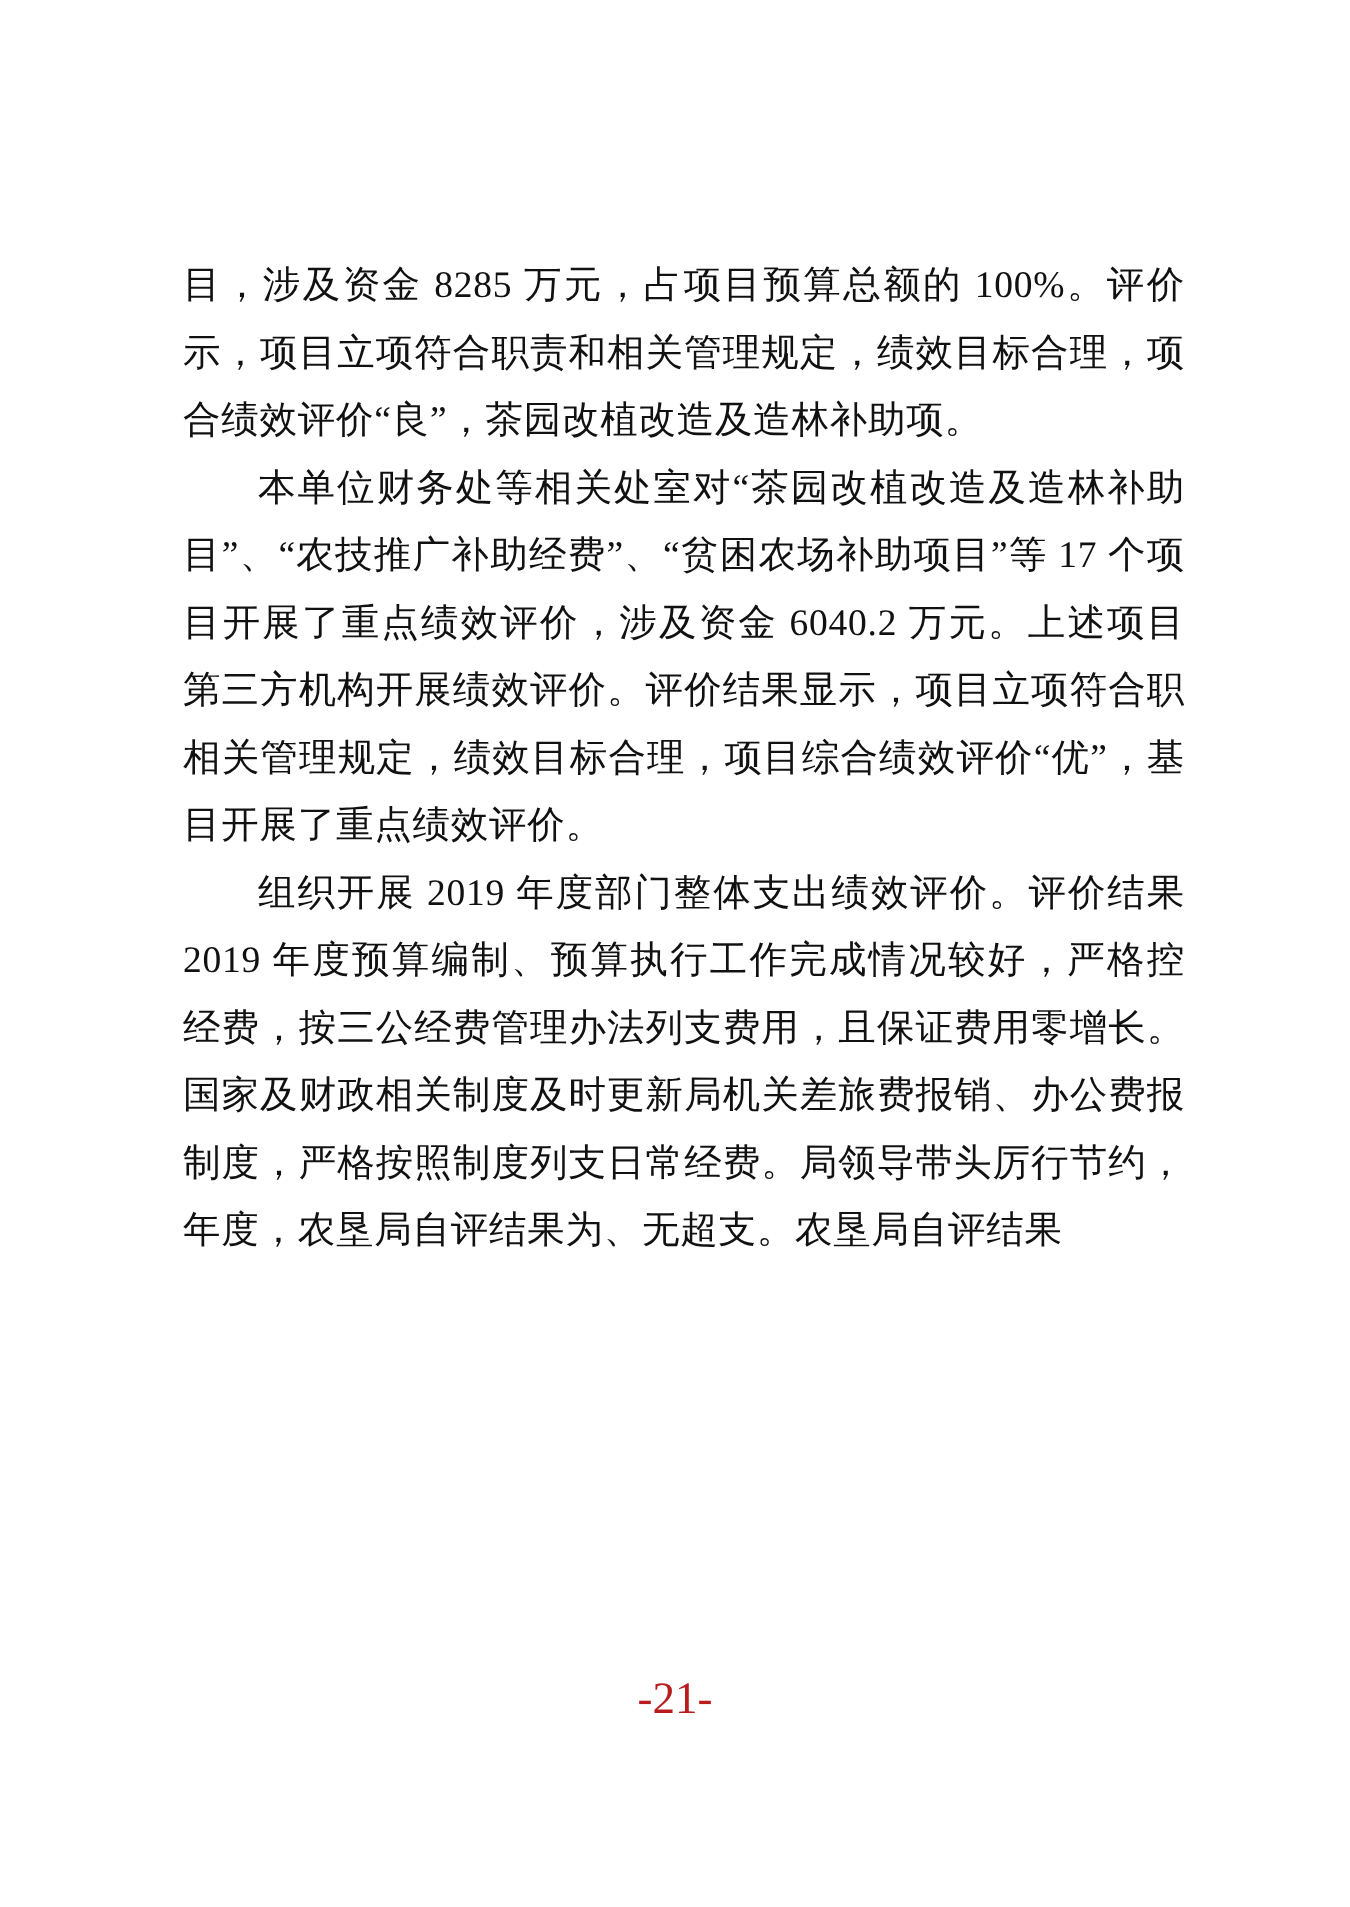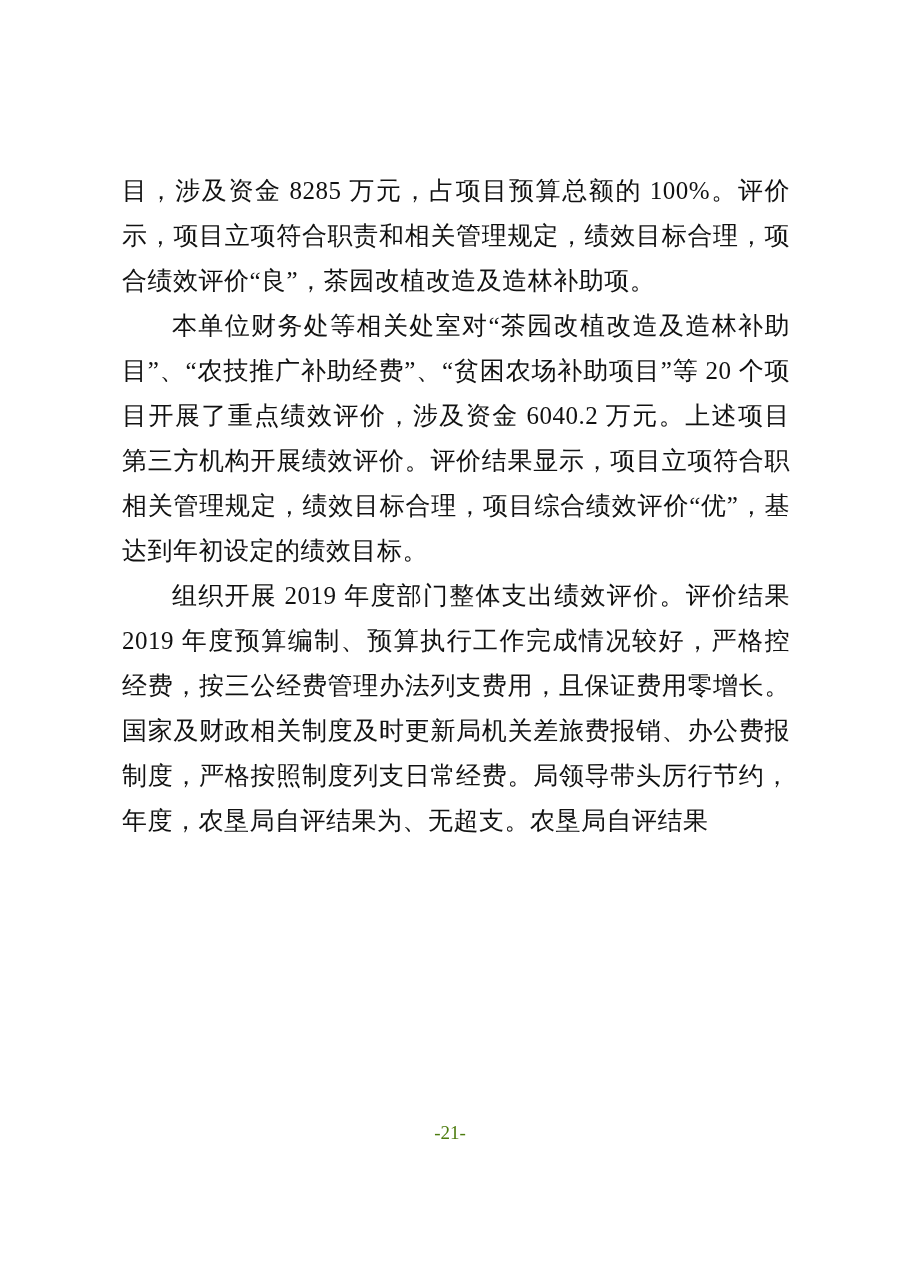--- a/index.html
+++ b/index.html
@@ -41,40 +41,40 @@
   }
   .line.indent {
     text-indent: 2em;
   }
   .page-number {
     position: absolute;
     left: 0;
     top: 1118px;
     width: 100%;
     text-align: center;
-    font-size: 19px;
+    font-size: 30px;
     line-height: 30px;
-    color: #4d7c0f;
+    color: #b91c1c;
     font-family: "Liberation Serif", "DejaVu Serif", serif;
   }
 </style>
 </head>
 <body>
 
 <div class="page">
   <div class="doc-body">
       <div class="line fill">目，涉及资金 8285 万元，占项目预算总额的 100%。评价结果显</div>
       <div class="line fill">示，项目立项符合职责和相关管理规定，绩效目标合理，项目综</div>
       <div class="line last">合绩效评价“良”，茶园改植改造及造林补助项。</div>
       <div class="line fill indent">本单位财务处等相关处室对“茶园改植改造及造林补助项</div>
-      <div class="line fill">目”、“农技推广补助经费”、“贫困农场补助项目”等 20 个项</div>
+      <div class="line fill">目”、“农技推广补助经费”、“贫困农场补助项目”等 17 个项</div>
       <div class="line fill">目开展了重点绩效评价，涉及资金 6040.2 万元。上述项目均委托</div>
       <div class="line fill">第三方机构开展绩效评价。评价结果显示，项目立项符合职责和</div>
       <div class="line fill">相关管理规定，绩效目标合理，项目综合绩效评价“优”，基本</div>
-      <div class="line last">达到年初设定的绩效目标。</div>
+      <div class="line last">目开展了重点绩效评价。</div>
       <div class="line fill indent">组织开展 2019 年度部门整体支出绩效评价。评价结果显示，</div>
       <div class="line fill">2019 年度预算编制、预算执行工作完成情况较好，严格控制三公</div>
       <div class="line fill">经费，按三公经费管理办法列支费用，且保证费用零增长。根据</div>
       <div class="line fill">国家及财政相关制度及时更新局机关差旅费报销、办公费报销等</div>
       <div class="line fill">制度，严格按照制度列支日常经费。局领导带头厉行节约，在 2019</div>
       <div class="line last">年度，农垦局自评结果为、无超支。农垦局自评结果为“优”。</div>
     </div>
   <div class="page-number">-21-</div>
 </div>
 

